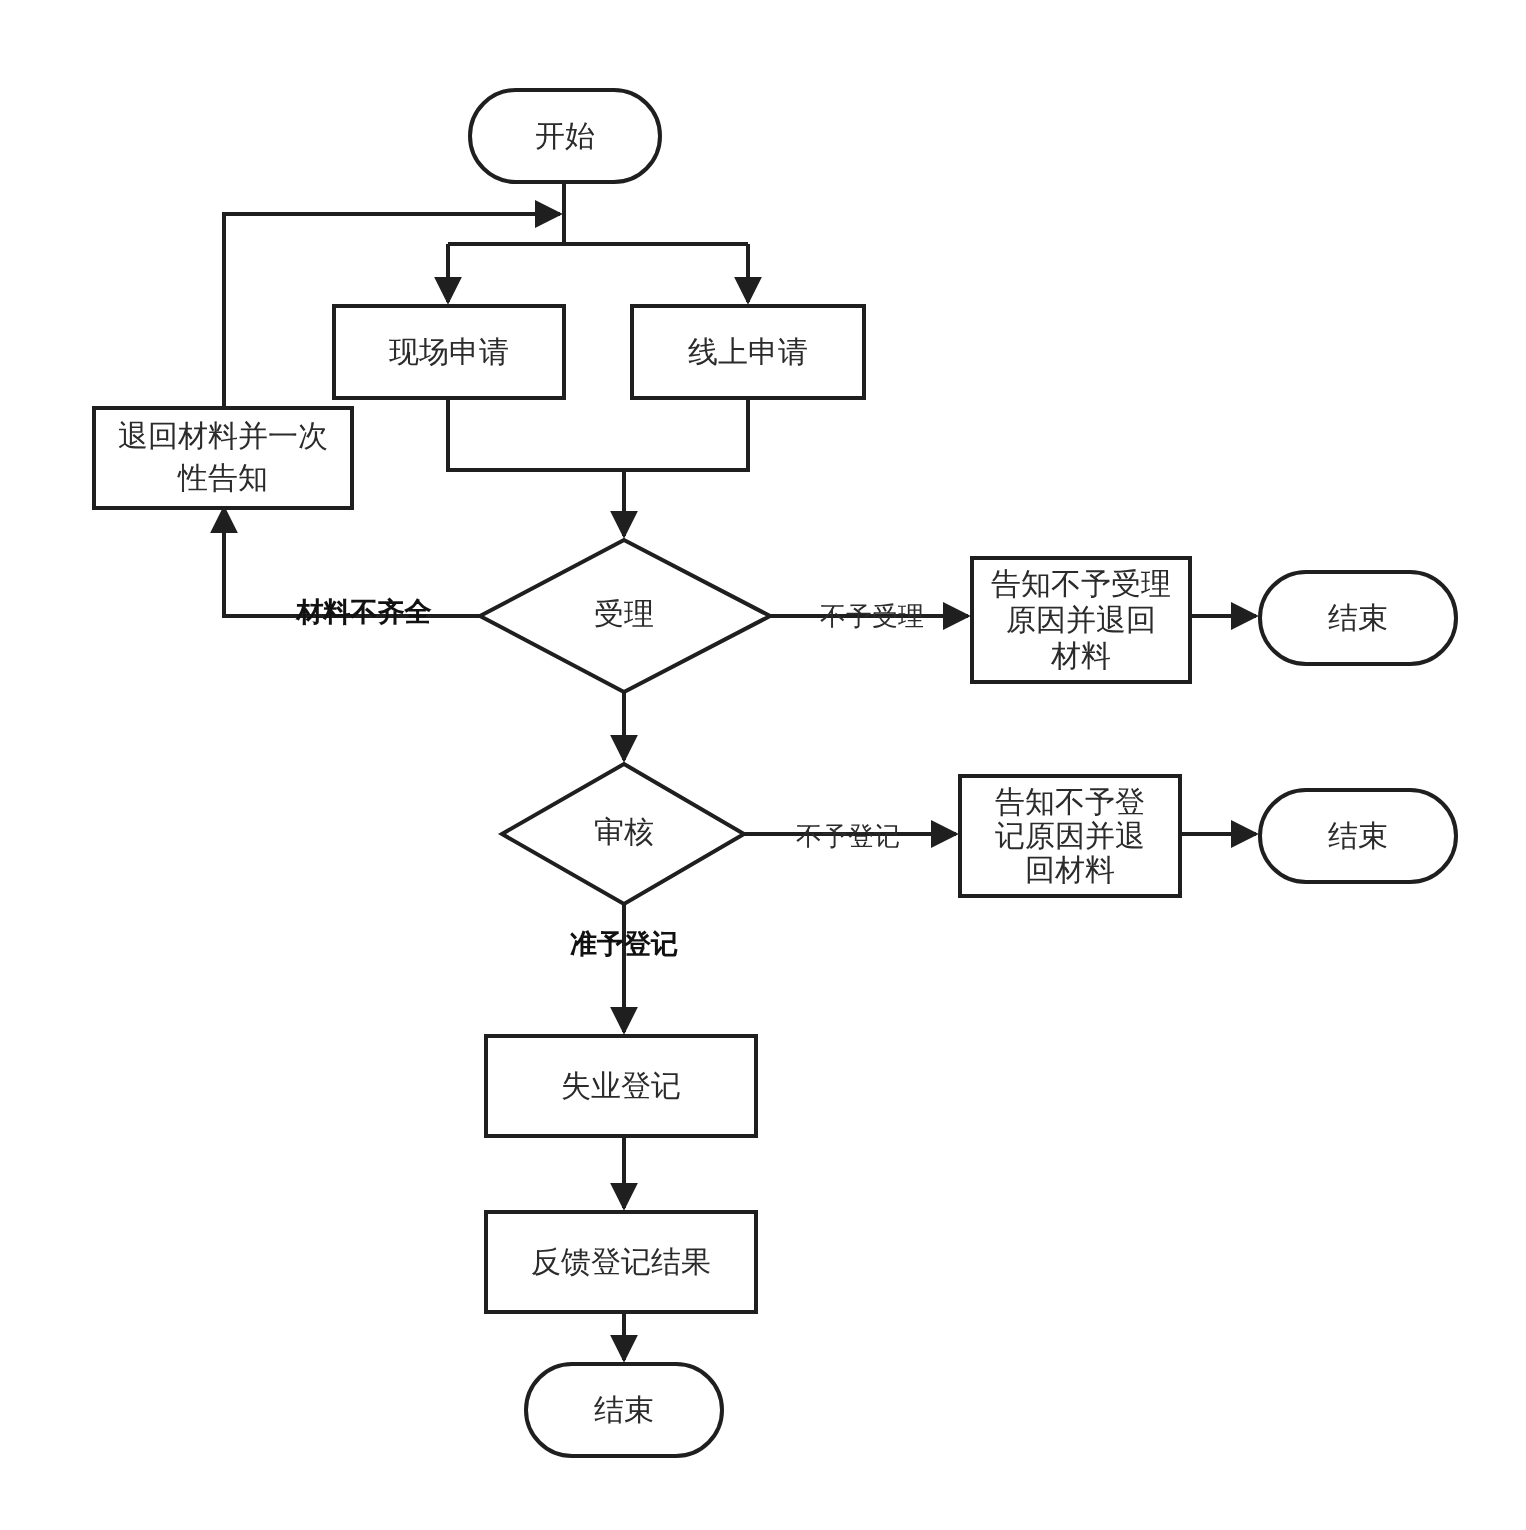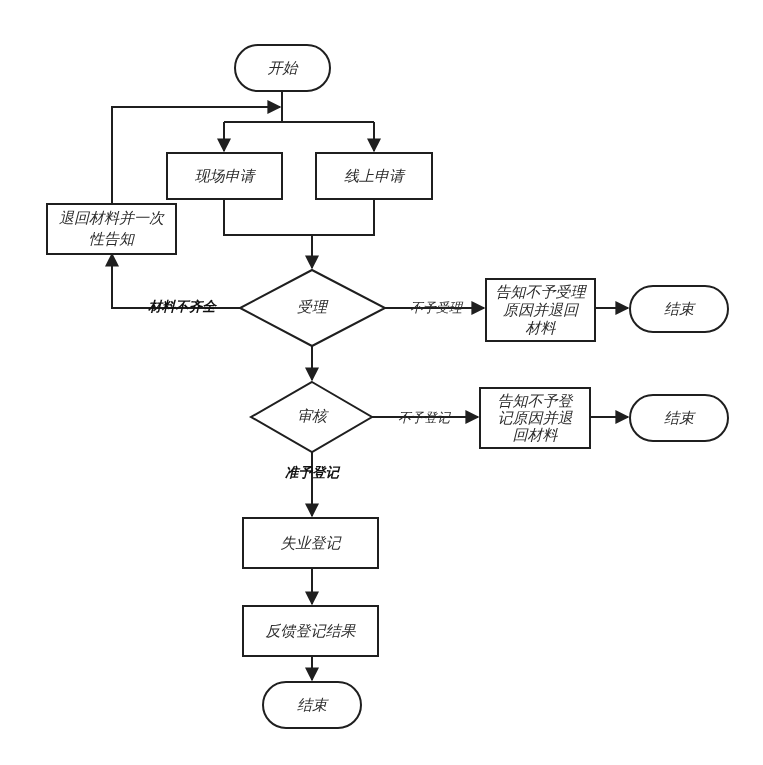--- a/index.html
+++ b/index.html
@@ -9,21 +9,20 @@
   }
   body {
     font-family: "Liberation Sans", "DejaVu Sans", sans-serif;
   }
   #canvas {
     position: relative;
     width: 731px;
     height: 765px;
     background: #ffffff;
     overflow: hidden;
-    font-style: italic;
   }
   svg.flow {
     position: absolute;
     left: 0;
     top: 0;
     width: 763px;
     height: 765px;
   }
   .node-rect {
     fill: #ffffff;

